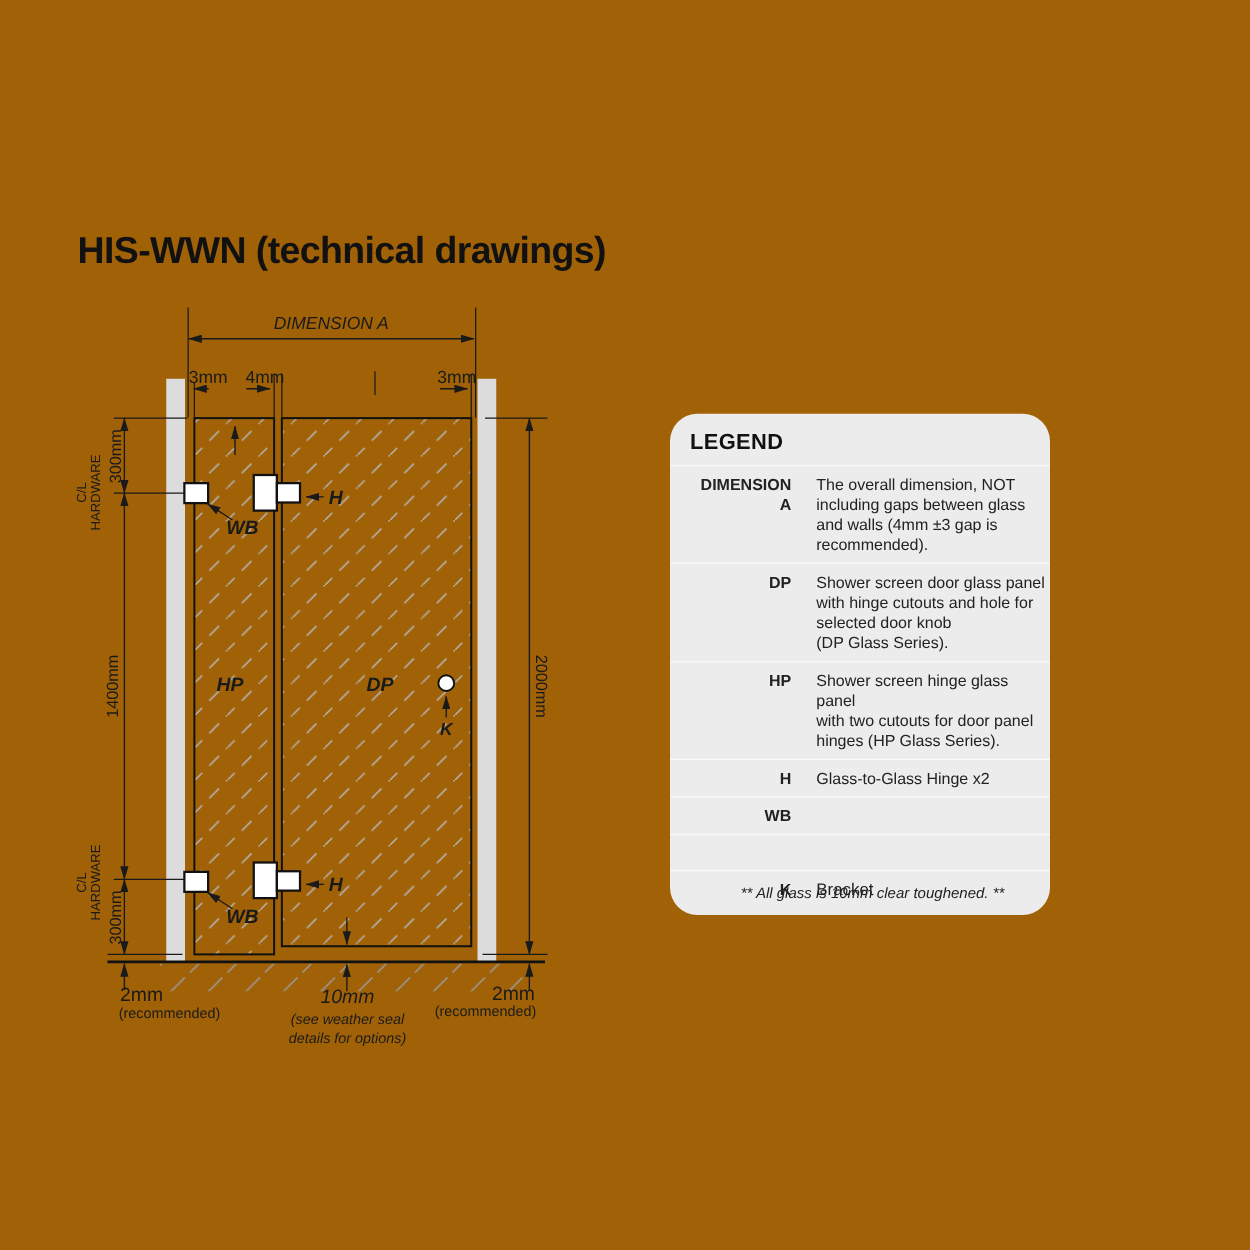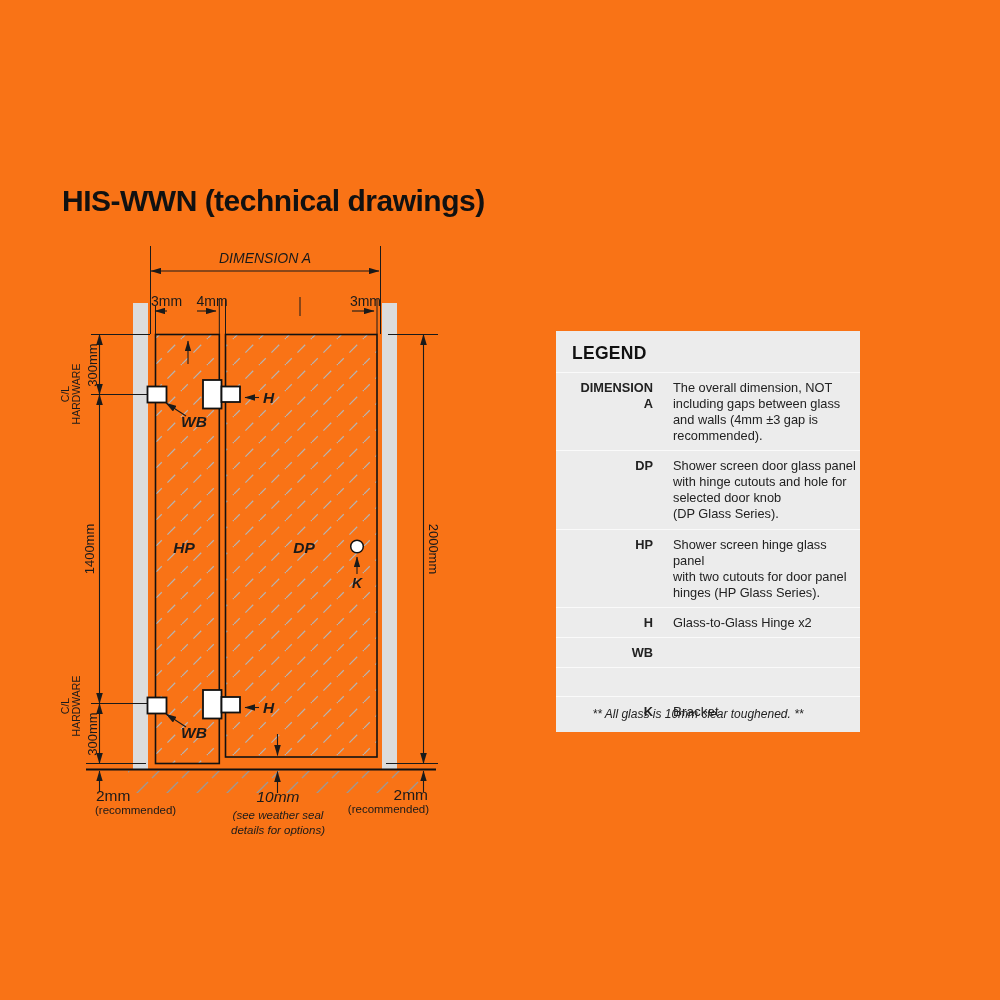--- a/index.html
+++ b/index.html
@@ -1,27 +1,27 @@
 <!DOCTYPE html>
 <html><head>
 <meta charset="utf-8">
 <style>
   html,body{margin:0;padding:0;background:#fff;}
   body{width:1000px;height:1000px;position:relative;overflow:hidden;
        font-family:"Liberation Sans", sans-serif;color:#1a1a1a;}
-  .page{position:absolute;inset:0;background:#f97316;}
+  .page{position:absolute;inset:0;background:#a16207;}
 
   .title{position:absolute;left:62px;top:184px;font-size:30px;font-weight:bold;
          letter-spacing:-0.5px;color:#111;white-space:nowrap;}
 
   .drawing-svg{position:absolute;left:40px;top:230px;width:430px;height:630px;}
 
   
-  .legend{position:absolute;left:556px;top:331px;width:304px;background:#ececec;
-          font-size:12.8px;color:#222;}
+  .legend{position:absolute;left:536px;top:331px;width:304px;background:#ececec;
+          font-size:12.8px;color:#222;border-radius:22px;}
   .legend-title{padding:12px 0 8px 16px;font-size:17.5px;font-weight:bold;
                 letter-spacing:0.3px;color:#111;}
   .legend-row{display:flex;align-items:flex-start;border-top:1px solid #fafafa;
               padding:7px 0 6px 0;}
   .legend-row .term{width:81px;margin-left:16px;font-weight:bold;text-align:right;
                     flex:none;font-size:12.8px;line-height:16px;}
   .legend-row .desc{margin-left:20px;width:186px;line-height:16px;
                     white-space:pre-line;flex:none;}
   .legend-row .desc.nowrap{white-space:nowrap;width:auto;overflow:visible;}
   .row-dima{min-height:63px;}

